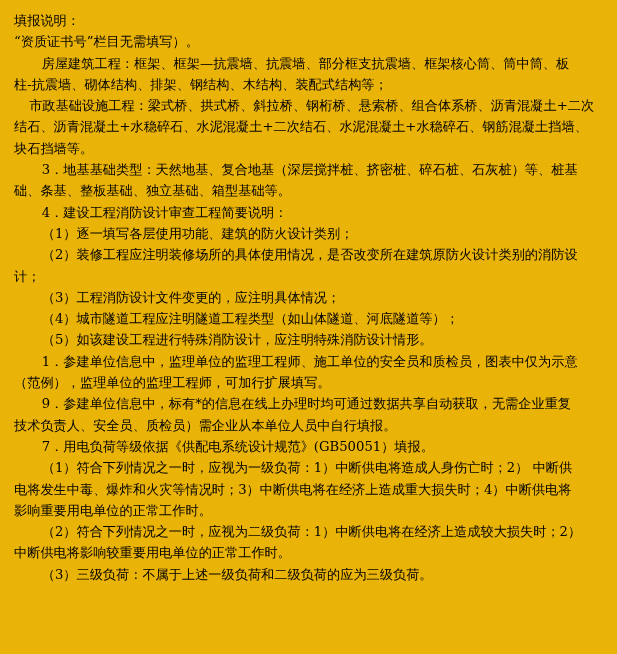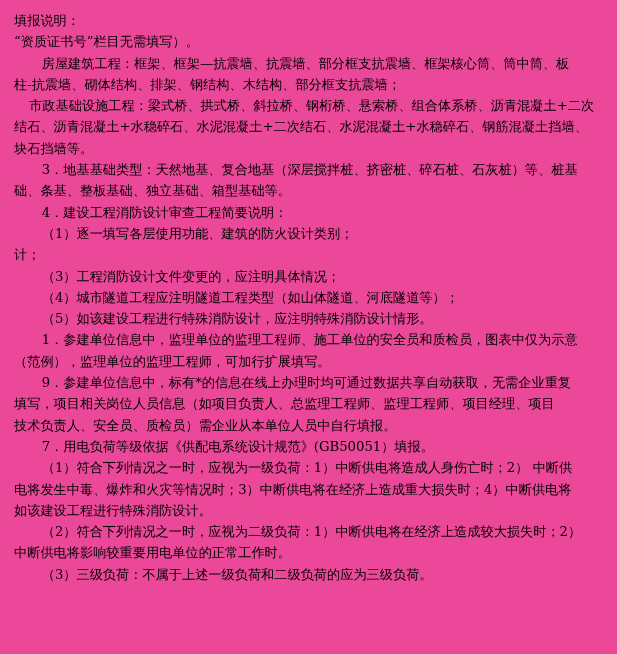--- a/index.html
+++ b/index.html
@@ -13,21 +13,21 @@
     overflow: hidden;
     font-family: "DejaVu Serif", "Liberation Serif", serif;
     color: #000000;
   }
   #page {
     position: relative;
     width: 617px;
     height: 654px;
     box-sizing: border-box;
     padding: 10px 14px 0 14px;
-    background: #ec4899;
+    background: #eab308;
   }
   .line {
     font-size: 13.2px;
     line-height: 21.3px;
     letter-spacing: 0px;
     white-space: pre-wrap;
     word-break: break-all;
     text-align: justify;
     text-justify: inter-ideograph;
   }
@@ -36,38 +36,38 @@
   .ind2 { text-indent: 2.1em; }
 </style>
 </head>
 <body>
 
 <div id="page">
   <div id="lines">
       <div class="line ind0">填报说明：</div>
       <div class="line ind0">“资质证书号”栏目无需填写）。</div>
       <div class="line ind2">房屋建筑工程：框架、框架—抗震墙、抗震墙、部分框支抗震墙、框架核心筒、筒中筒、板</div>
-      <div class="line ind0">柱-抗震墙、砌体结构、排架、钢结构、木结构、部分框支抗震墙；</div>
+      <div class="line ind0">柱-抗震墙、砌体结构、排架、钢结构、木结构、装配式结构等；</div>
       <div class="line ind1">市政基础设施工程：梁式桥、拱式桥、斜拉桥、钢桁桥、悬索桥、组合体系桥、沥青混凝土+二次</div>
       <div class="line ind0">结石、沥青混凝土+水稳碎石、水泥混凝土+二次结石、水泥混凝土+水稳碎石、钢筋混凝土挡墙、</div>
       <div class="line ind0">块石挡墙等。</div>
       <div class="line ind2">3．地基基础类型：天然地基、复合地基（深层搅拌桩、挤密桩、碎石桩、石灰桩）等、桩基</div>
       <div class="line ind0">础、条基、整板基础、独立基础、箱型基础等。</div>
       <div class="line ind2">4．建设工程消防设计审查工程简要说明：</div>
       <div class="line ind2">（1）逐一填写各层使用功能、建筑的防火设计类别；</div>
+      <div class="line ind2">（2）装修工程应注明装修场所的具体使用情况，是否改变所在建筑原防火设计类别的消防设</div>
       <div class="line ind0">计；</div>
       <div class="line ind2">（3）工程消防设计文件变更的，应注明具体情况；</div>
       <div class="line ind2">（4）城市隧道工程应注明隧道工程类型（如山体隧道、河底隧道等）；</div>
       <div class="line ind2">（5）如该建设工程进行特殊消防设计，应注明特殊消防设计情形。</div>
       <div class="line ind2">1．参建单位信息中，监理单位的监理工程师、施工单位的安全员和质检员，图表中仅为示意</div>
       <div class="line ind0">（范例），监理单位的监理工程师，可加行扩展填写。</div>
       <div class="line ind2">9．参建单位信息中，标有*的信息在线上办理时均可通过数据共享自动获取，无需企业重复</div>
-      <div class="line ind0">填写，项目相关岗位人员信息（如项目负责人、总监理工程师、监理工程师、项目经理、项目</div>
       <div class="line ind0">技术负责人、安全员、质检员）需企业从本单位人员中自行填报。</div>
       <div class="line ind2">7．用电负荷等级依据《供配电系统设计规范》(GB50051）填报。</div>
       <div class="line ind2">（1）符合下列情况之一时，应视为一级负荷：1）中断供电将造成人身伤亡时；2） 中断供</div>
       <div class="line ind0">电将发生中毒、爆炸和火灾等情况时；3）中断供电将在经济上造成重大损失时；4）中断供电将</div>
-      <div class="line ind0">如该建设工程进行特殊消防设计。</div>
+      <div class="line ind0">影响重要用电单位的正常工作时。</div>
       <div class="line ind2">（2）符合下列情况之一时，应视为二级负荷：1）中断供电将在经济上造成较大损失时；2）</div>
       <div class="line ind0">中断供电将影响较重要用电单位的正常工作时。</div>
       <div class="line ind2">（3）三级负荷：不属于上述一级负荷和二级负荷的应为三级负荷。</div>
     </div>
 </div>
 
 </body></html>

